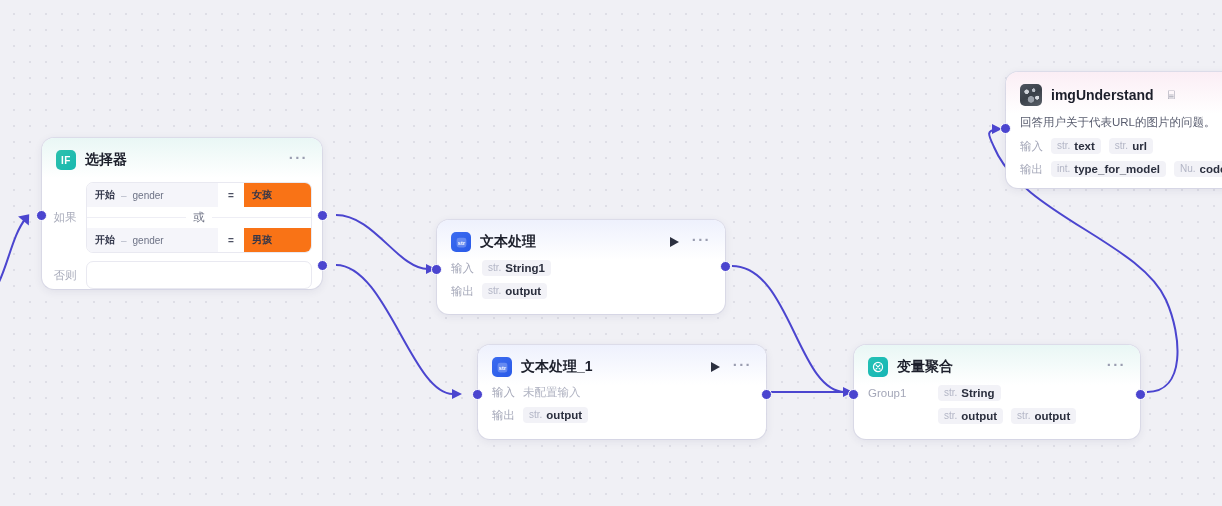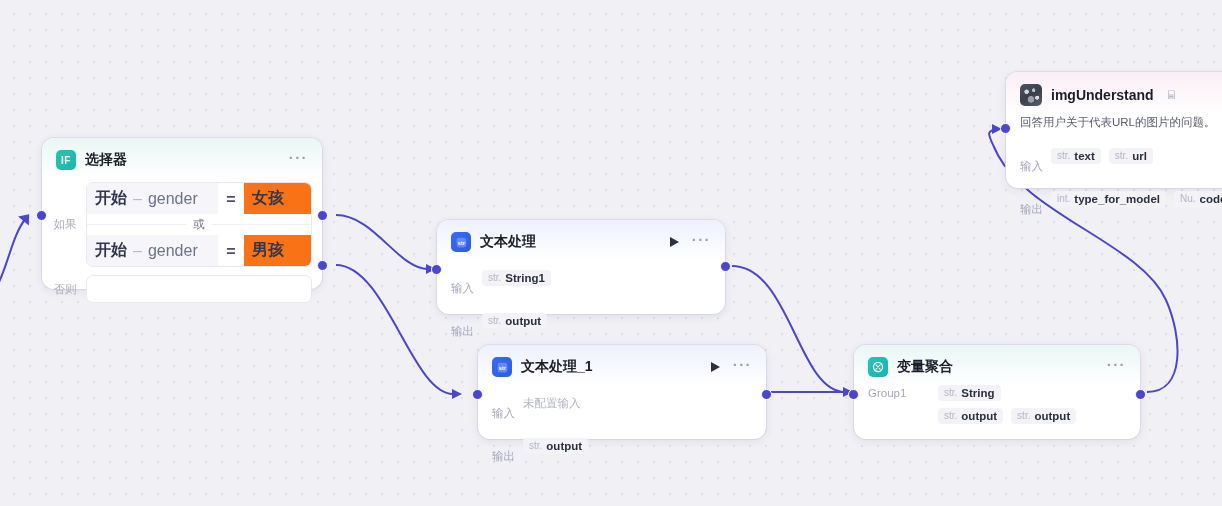--- a/index.html
+++ b/index.html
@@ -110,21 +110,20 @@
   .io-row {
     display: flex;
     align-items: center;
     gap: 8px;
     padding: 0 14px 7px 14px;
   }
   .io-label {
     font-size: 11.5px;
     color: #a4a7b8;
     flex: 0 0 auto;
-    margin-top: 21px;
   }
   .tag {
     display: inline-flex;
     align-items: flex-start;
     gap: 4px;
     background: #f2f2f7;
     border-radius: 4px;
     padding: 2px 6px;
     font-size: 11.5px;
     color: #2b2f3e;
@@ -169,22 +168,22 @@
   }
   .cond-card {
     flex: 1 1 auto;
     border: 1px solid #e9e9f1;
     border-radius: 7px;
     background: #fff;
     overflow: hidden;
   }
   .cond-row {
     display: flex;
-    align-items: flex-end;
-    font-size: 16px;
+    align-items: center;
+    font-size: 10px;
   }
   .cond-var {
     flex: 0 0 115px;
     background: #f5f5fa;
     padding: 5px 8px;
     display: flex; gap: 6px; align-items: center;
     color: #32364a;
     font-weight: 600;
     white-space: nowrap;
   }

